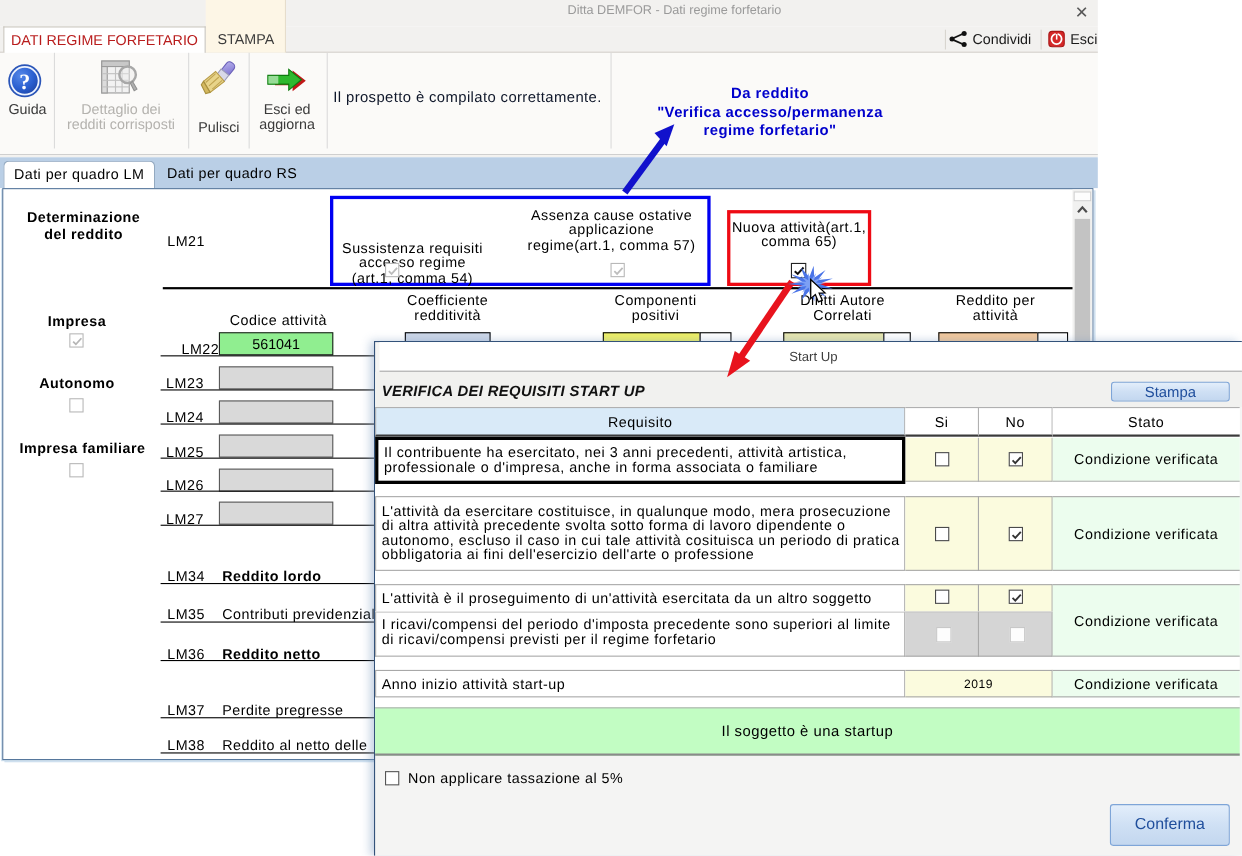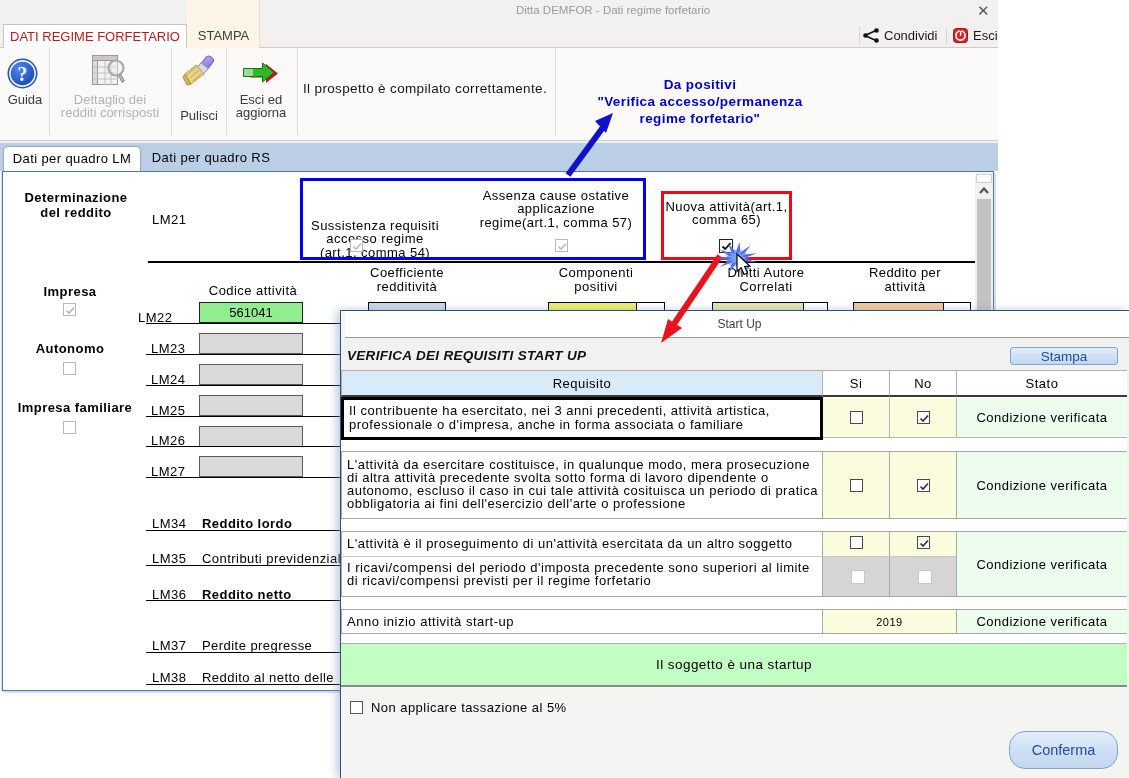--- a/index.html
+++ b/index.html
@@ -74,21 +74,21 @@
   <div class="abs rsep" style="left:49px;"></div>
   <div class="abs rsep" style="left:171px;"></div>
   <div class="abs rsep" style="left:226px;"></div>
   <div class="abs rsep" style="left:297px;"></div>
   <div class="abs rsep" style="left:555px;"></div>
   <div class="abs rlabel" style="left:4px; top:92px; width:42px;">Guida</div>
   <div class="abs rlabel-gray" style="left:54px; top:93px; width:112px;">Dettaglio dei<br>redditi corrisposti</div>
   <div class="abs rlabel" style="left:176px; top:92px; width:46px;margin-top:16px;">Pulisci</div>
   <div class="abs rlabel" style="left:230px; top:93px; width:62px; line-height:13px;">Esci ed<br>aggiorna</div>
   <div class="abs" id="msg1">Il prospetto è compilato correttamente.</div>
-  <div class="abs bluemsg" style="left:500px; top:77px;">Da positivi</div>
+  <div class="abs bluemsg" style="left:500px; top:77px;">Da reddito</div>
   <div class="abs bluemsg" style="left:500px; top:94px;">"Verifica accesso/permanenza</div>
   <div class="abs bluemsg" style="left:500px; top:111px;">regime forfetario"</div>
 
   <div class="abs" style="left:0; top:141px; width:998px; height:2px; background:#f2f1ef;"></div>
   <div class="abs" id="tabstrip"></div>
   <div class="abs" id="ltab1">Dati per quadro LM</div>
   <div class="abs" id="ltab2">Dati per quadro RS</div>
 
   <div class="abs" id="panel"></div>
   <div id="form-content">
@@ -136,21 +136,21 @@
     <div class="blk" style="left:855px; top:266px; width:100px; text-align:center; line-height:14px;">Reddito per<br>attività</div>
 
     <div class="abs" style="left:368px; top:302px; width:78px; height:20px; background:#ccd6e8; border:1px solid #000;"></div>
     <div class="abs" style="left:548px; top:302px; width:89px; height:20px; background:#eef066; border:1px solid #000;"></div>
     <div class="abs" style="left:636px; top:302px; width:29px; height:20px; background:#fff; border:1px solid #000;"></div>
     <div class="abs" style="left:712px; top:302px; width:92px; height:20px; background:#e6e6ae; border:1px solid #000;"></div>
     <div class="abs" style="left:803px; top:302px; width:25px; height:20px; background:#fff; border:1px solid #000;"></div>
     <div class="abs" style="left:853px; top:302px; width:91px; height:20px; background:#f2c89c; border:1px solid #000;"></div>
     <div class="abs" style="left:943px; top:302px; width:28px; height:20px; background:#fff; border:1px solid #000;"></div>
 
-    <div class="blk" style="left:138px; top:310px;">LM22</div>
+    <div class="blk" style="left:165px; top:310px;">LM22</div>
     <div class="abs" style="left:199px; top:302px; width:104px; height:21px; background:#90ee90; border:1px solid #222; text-align:center; font-size:13px; line-height:19px;">561041</div>
     <div class="hline" style="left:146px; top:323px; width:194px;"></div>
     <div class="blk" style="left:151px; top:341px;">LM23</div>
     <div class="inputbox" style="left:199px; top:333px;"></div>
     <div class="hline" style="left:146px; top:354px; width:194px;"></div>
     <div class="blk" style="left:151px; top:372px;">LM24</div>
     <div class="inputbox" style="left:199px; top:364px;"></div>
     <div class="hline" style="left:146px; top:385px; width:194px;"></div>
     <div class="blk" style="left:151px; top:403px;">LM25</div>
     <div class="inputbox" style="left:199px; top:395px;"></div>
@@ -241,21 +241,21 @@
     <div class="pcheck" style="left:918px; top:570px; border:1px solid #c8c8c8; background:#fdfdfd; width:14px; height:14px;"></div>
 
     <div class="pc" style="left:341px; top:609px; width:482px; height:25px; background:#fff; border-color:#a8a8a8; padding:5px 5px 0; line-height:13px;">Anno inizio attività start-up</div>
     <div class="pc cream center" style="left:823px; top:609px; width:134px; height:25px; border:1px solid #a8a8a8; border-left:none; font-size:11px;">2019</div>
     <div class="pc lgreen center" style="left:957px; top:609px; width:170px; height:25px; border:1px solid #a8a8a8; border-left:none; border-right:none;">Condizione verificata</div>
 
     <div class="abs center" style="left:341px; top:643px; width:786px; height:44px; background:#c2fdc3; border-top:1px solid #b0b0b0; border-bottom:2px solid #8a8a8a; box-sizing:border-box; font-size:13.5px; letter-spacing:0.45px;">Il soggetto è una startup</div>
 
     <div class="abs" style="left:350px; top:701px; width:13px; height:13px; background:#fff; border:1px solid #555;"></div>
     <div class="abs" style="left:371px; top:700px; font-size:13px; letter-spacing:0.45px; color:#000;">Non applicare tassazione al 5%</div>
-    <div class="abs btn" style="left:1009px; top:731px; height:38px; line-height:36px; font-size:14.5px;border-radius:16px;">Conferma</div>
+    <div class="abs btn" style="left:1009px; top:731px; height:38px; line-height:36px; font-size:14.5px;">Conferma</div>
   </div>
 
   <div id="overlay">
 
     <svg style="left:7px; top:58px;" width="31" height="31" viewBox="0 0 31 31">
       <defs>
           <radialGradient id="gq" cx="0.35" cy="0.3" r="0.9">
         <stop offset="0" stop-color="#5588e8"></stop>
             <stop offset="0.55" stop-color="#2a5fd0"></stop>
             <stop offset="1" stop-color="#1a3f9e"></stop>

